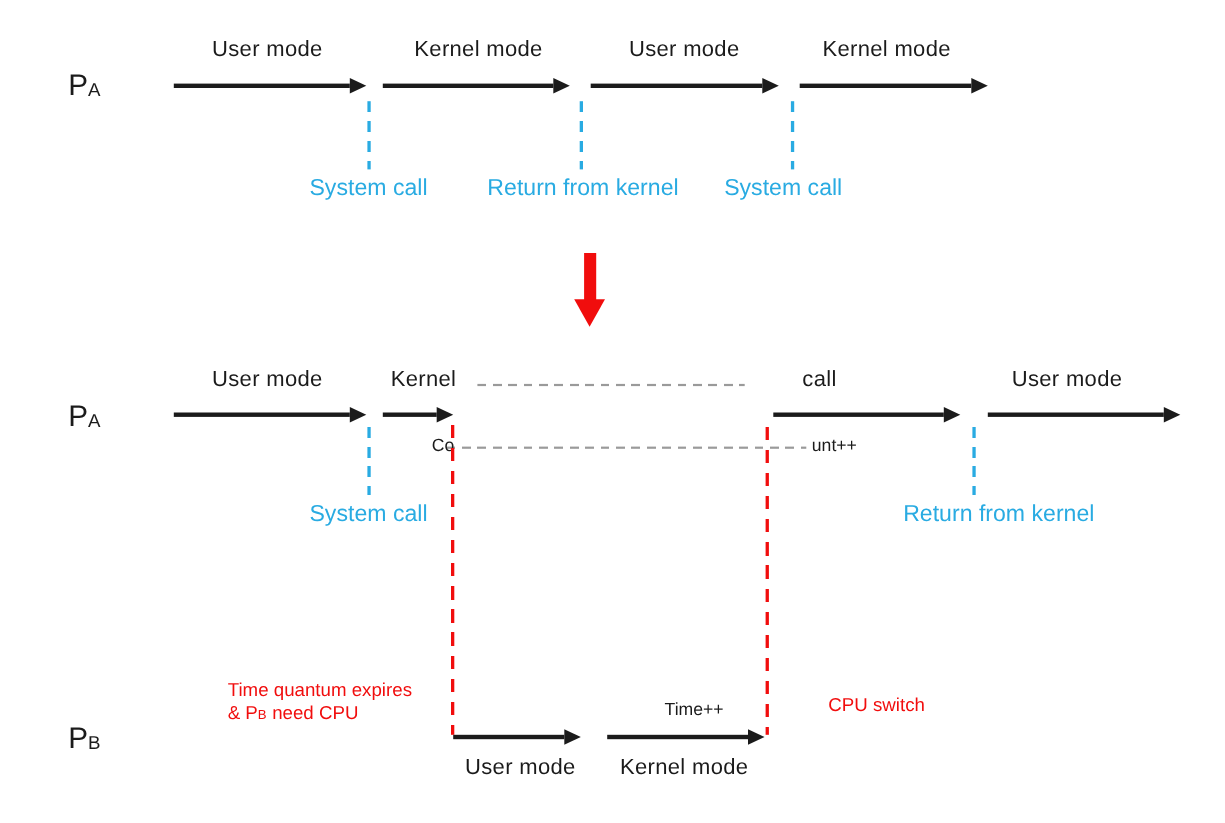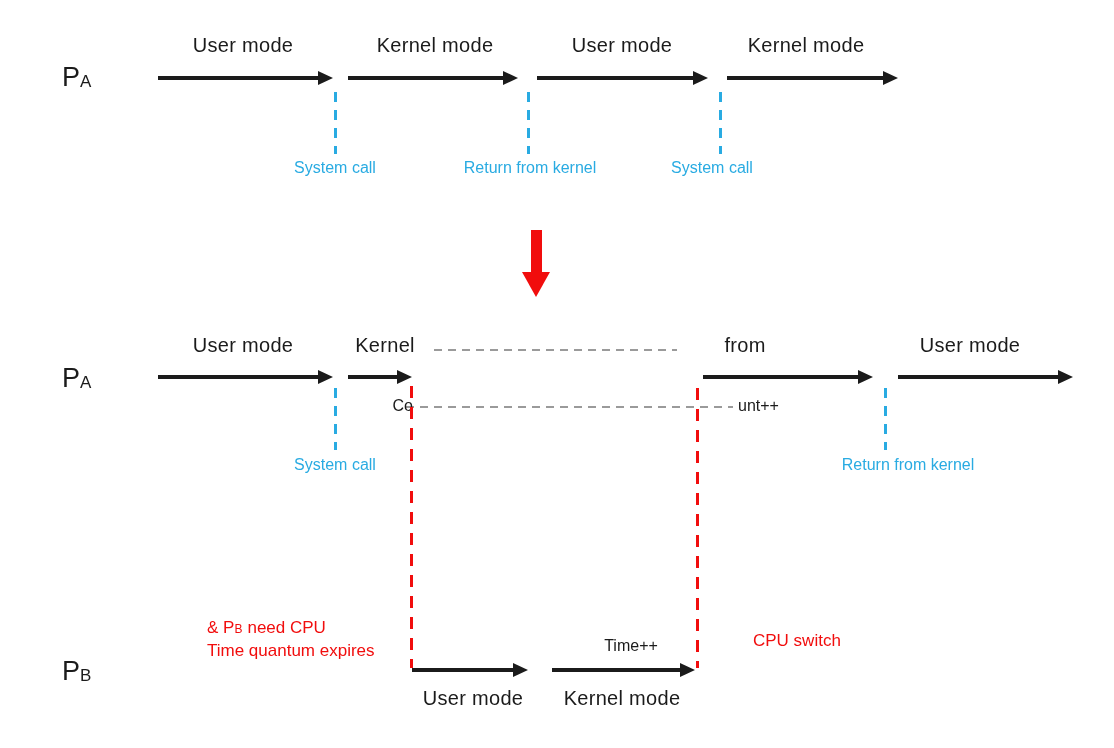--- a/index.html
+++ b/index.html
@@ -10,21 +10,21 @@
   }
   html,body{margin:0;padding:0;background:#ffffff;}
   #canvas{
     position:relative;width:1114px;height:748px;background:#ffffff;overflow:hidden;
     font-family:"Liberation Sans","DejaVu Sans",sans-serif;color:var(--ink);
   }
   .t{position:absolute;white-space:nowrap;line-height:1.15;}
   .c{transform:translateX(-50%);}
   .r{transform:translateX(-100%);}
   .mode-label{font-size:20px;letter-spacing:.3px;color:var(--ink);}
-  .event-label{font-size:16px;color:var(--blue);}
+  .event-label{font-size:21px;color:var(--blue);}
   .small-label{font-size:16px;color:var(--ink);margin-left:10px;}
   .red-label{font-size:17px;color:var(--red);line-height:21px;}
   .proc-label{font-size:27px;color:var(--ink);}
   .proc-label .sub{font-size:17px;position:relative;top:1px;letter-spacing:0;}
   .red-suffix{margin-left:5px;}
 
   
   .harrow{position:absolute;height:4px;background:var(--ink);}
   .harrow::after{
     content:"";position:absolute;right:-15px;top:50%;transform:translateY(-50%);
@@ -71,21 +71,21 @@
   <div class="t event-label c" style="left:530px;top:159px;">Return from kernel</div>
   <div class="t event-label c" style="left:712px;top:159px;">System call</div>
 
   <div class="red-arrow-shaft"></div>
   <div class="red-arrow-head"></div>
 
   <div class="t proc-label" style="left:62px;top:363px;"><span>P</span><span class="sub">A</span></div>
 
   <div class="t mode-label c" style="left:243px;top:334px;">User mode</div>
   <div class="t mode-label c" style="left:385px;top:334px;">Kernel</div>
-  <div class="t mode-label c" style="left:745px;top:334px;">from</div>
+  <div class="t mode-label c" style="left:745px;top:334px;">call</div>
   <div class="t mode-label c" style="left:970px;top:334px;">User mode</div>
 
   <div class="harrow" style="left:158px;top:375px;width:160px;"></div>
   <div class="harrow" style="left:348px;top:375px;width:49px;"></div>
   <div class="harrow" style="left:703px;top:375px;width:155px;"></div>
   <div class="harrow" style="left:898px;top:375px;width:160px;"></div>
 
   <div class="hdash-gray" style="left:434px;top:349px;width:243px;"></div>
   <div class="hdash-gray" style="left:406px;top:406px;width:327px;"></div>
 
@@ -94,22 +94,22 @@
 
   <div class="vdash-blue" style="left:334px;top:388px;height:62px;"></div>
   <div class="vdash-blue" style="left:884px;top:388px;height:62px;"></div>
   <div class="t event-label c" style="left:335px;top:456px;">System call</div>
   <div class="t event-label c" style="left:908px;top:456px;">Return from kernel</div>
 
   <div class="vdash-red" style="left:410px;top:386px;height:282px;"></div>
   <div class="vdash-red" style="left:696px;top:388px;height:280px;"></div>
 
   <div class="t red-label" style="left:207px;top:617px;">
+    <div>Time quantum expires</div>
     <div><span>&amp; P</span><span class="sub" style="font-size:12px;">B</span><span class="red-suffix">need CPU</span></div>
-    <div>Time quantum expires</div>
   </div>
   <div class="t red-label" style="left:722px;top:630px;margin-left:31px;">CPU switch</div>
 
   <div class="t proc-label" style="left:62px;top:656px;"><span>P</span><span class="sub">B</span></div>
 
   <div class="harrow" style="left:412px;top:668px;width:101px;"></div>
   <div class="harrow" style="left:552px;top:668px;width:128px;"></div>
 
   <div class="t small-label c" style="left:621px;top:637px;">Time++</div>
 

